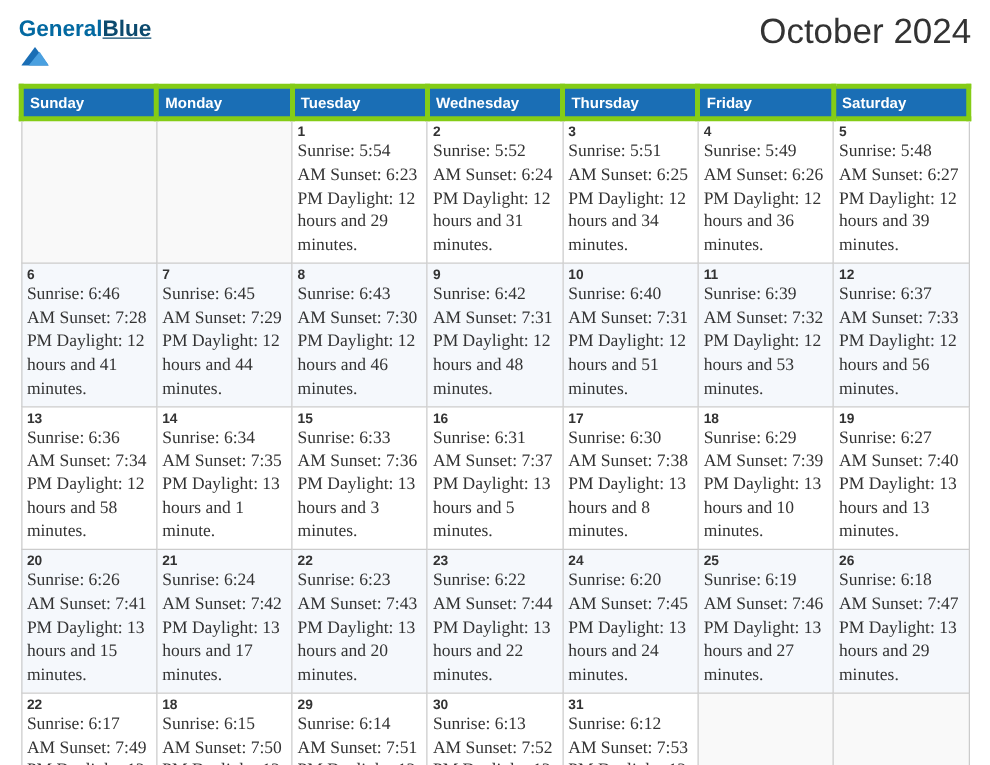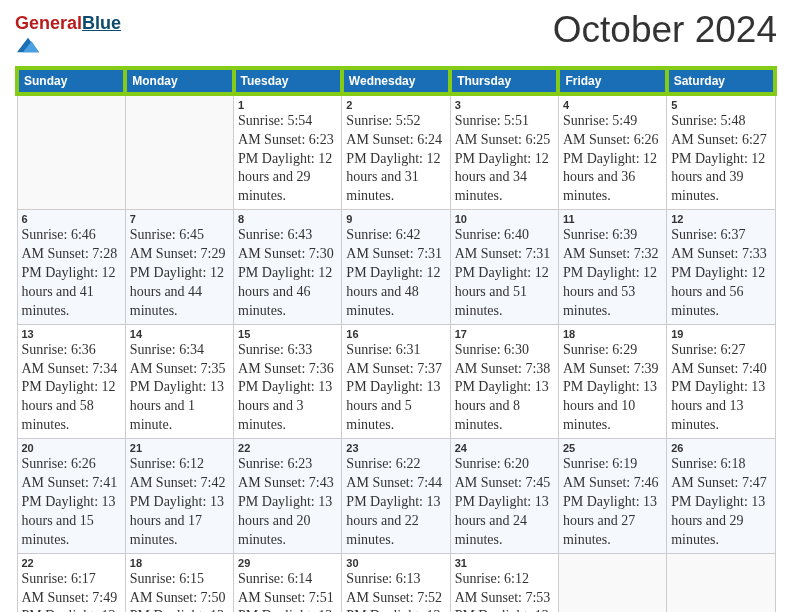--- a/index.html
+++ b/index.html
@@ -26,32 +26,32 @@
     .logo {
       display: flex;
       align-items: center;
       margin-top: 4px;
     }
     .logo-text {
       font-size: 18px;
       font-weight: bold;
       line-height: 1.1;
     }
-    .logo-general { color: #b91c1c; }
+    .logo-general { color: #0369a1; }
     .logo-blue { color: #0c4a6e; text-decoration: underline; }
     .logo-icon {
       width: 22px;
       height: 22px;
       margin-left: 2px;
     }
     .title-block {
       text-align: right;
     }
     .month-title {
-      font-size: 37px;
+      font-size: 28px;
       font-weight: 300;
       color: #333;
       line-height: 1.1;
     }
     .location {
       font-size: 14px;
       color: #555;
     }
     .calendar {
       width: 100%;
@@ -277,21 +277,21 @@
         <tr>
           <td>
             <span class="day-num">20</span>
             <div class="day-info">Sunrise: 6:26 AM
 Sunset: 7:41 PM
 Daylight: 13 hours
 and 15 minutes.</div>
           </td>
           <td>
             <span class="day-num">21</span>
-            <div class="day-info">Sunrise: 6:12 AM
+            <div class="day-info">Sunrise: 6:24 AM
 Sunset: 7:42 PM
 Daylight: 13 hours
 and 17 minutes.</div>
           </td>
           <td>
             <span class="day-num">22</span>
             <div class="day-info">Sunrise: 6:23 AM
 Sunset: 7:43 PM
 Daylight: 13 hours
 and 20 minutes.</div>

